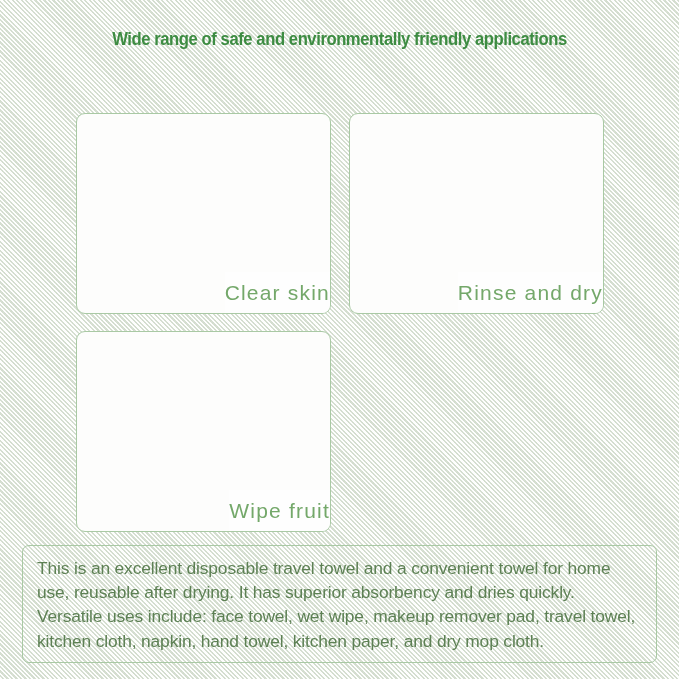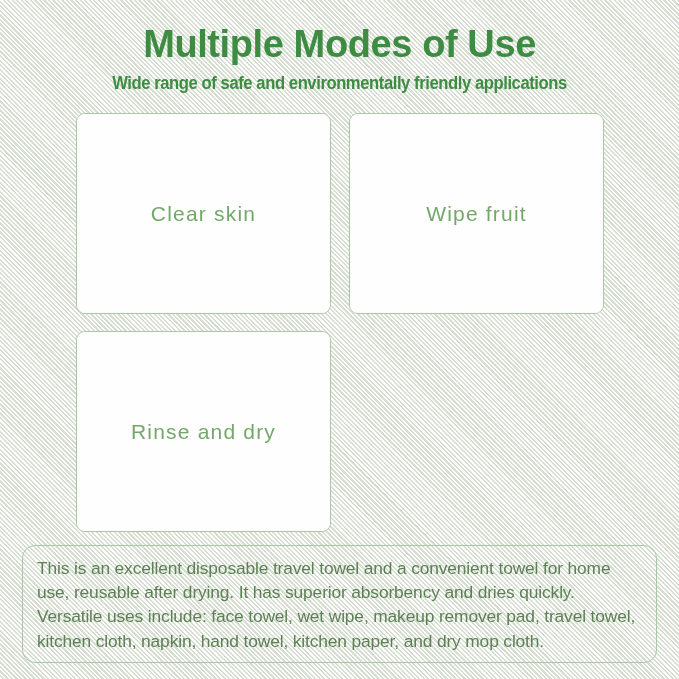--- a/index.html
+++ b/index.html
@@ -72,21 +72,22 @@
     row-gap: 17px;
   }
   .card {
     position: relative;
     border: 1px solid #a9c9a4;
     border-radius: 9px;
     background: #fdfdfc;
     overflow: hidden;
     box-sizing: border-box;
     display: flex;
-    flex-direction: row;
+    flex-direction: column;
+    align-items: flex-end;
   }
   .photo {
     position: relative;
     height: 158px;
     overflow: hidden;
     flex: none;
   }
   .caption-band {
     flex: 1;
     background: #fefefe;
@@ -350,37 +351,36 @@
 
   
   .desc-box {
     position: absolute;
     left: 22px;
     top: 545px;
     width: 635px;
     height: 118px;
     box-sizing: border-box;
     border: 1px solid #a9c9a4;
-    border-radius: 13px;
+    border-radius: 7px;
     padding: 10px 14px 8px 14px;
   }
   .desc-text {
     font-size: 17.4px;
     line-height: 24.2px;
     color: #5d8054;
     letter-spacing: -0.15px;
   }
 </style>
 </head>
 <body>
 
 <div id="page">
 
   <div class="header">
-    <div class="title">Multiple Modes of Use</div>
     <div class="subtitle">Wide range of safe and environmentally friendly applications</div>
   </div>
 
   <div class="grid">
 
     <div class="card">
       <div class="photo ph-skin">
         <div class="hair-l"></div>
         <div class="hair-r"></div>
         <div class="face"></div>
@@ -394,39 +394,20 @@
         <div class="hand"></div>
         <div class="finger f1"></div>
         <div class="finger f2"></div>
         <div class="finger f3"></div>
       </div>
       <div class="caption-band">
         <span class="caption">Clear skin</span>
       </div>
     </div>
 
-
-    <div class="card">
-      <div class="photo ph-fruit">
-        <div class="hand-r"></div>
-        <div class="cloth"></div>
-        <div class="apple"></div>
-        <div class="apple-hl"></div>
-        <div class="stemwell"></div>
-        <div class="rfing r1"></div>
-        <div class="rfing r2"></div>
-        <div class="hand-l"></div>
-        <div class="lfing l1"></div>
-        <div class="lfing l2"></div>
-        <div class="lfing l3"></div>
-      </div>
-      <div class="caption-band">
-        <span class="caption">Wipe fruit</span>
-      </div>
-    </div>
 
     <div class="card">
       <div class="photo ph-rinse">
         <div class="wall"></div>
         <div class="mirror"></div>
         <div class="shirt"></div>
         <div class="shirt-open"></div>
         <div class="jeans"></div>
         <div class="counter"></div>
         <div class="basin"></div>
@@ -440,19 +421,38 @@
         <div class="fing g1"></div>
         <div class="fing g2"></div>
         <div class="fing g3"></div>
         <div class="fing g4"></div>
       </div>
       <div class="caption-band">
         <span class="caption">Rinse and dry</span>
       </div>
     </div>
 
+    <div class="card">
+      <div class="photo ph-fruit">
+        <div class="hand-r"></div>
+        <div class="cloth"></div>
+        <div class="apple"></div>
+        <div class="apple-hl"></div>
+        <div class="stemwell"></div>
+        <div class="rfing r1"></div>
+        <div class="rfing r2"></div>
+        <div class="hand-l"></div>
+        <div class="lfing l1"></div>
+        <div class="lfing l2"></div>
+        <div class="lfing l3"></div>
+      </div>
+      <div class="caption-band">
+        <span class="caption">Wipe fruit</span>
+      </div>
+    </div>
+
   </div>
 
   <div class="desc-box">
     <div class="desc-text">This is an excellent disposable travel towel and a convenient towel for home use, reusable after drying. It has superior absorbency and dries quickly. Versatile uses include: face towel, wet wipe, makeup remover pad, travel towel, kitchen cloth, napkin, hand towel, kitchen paper, and dry mop cloth.</div>
   </div>
 
 </div>
 
 </body></html>

